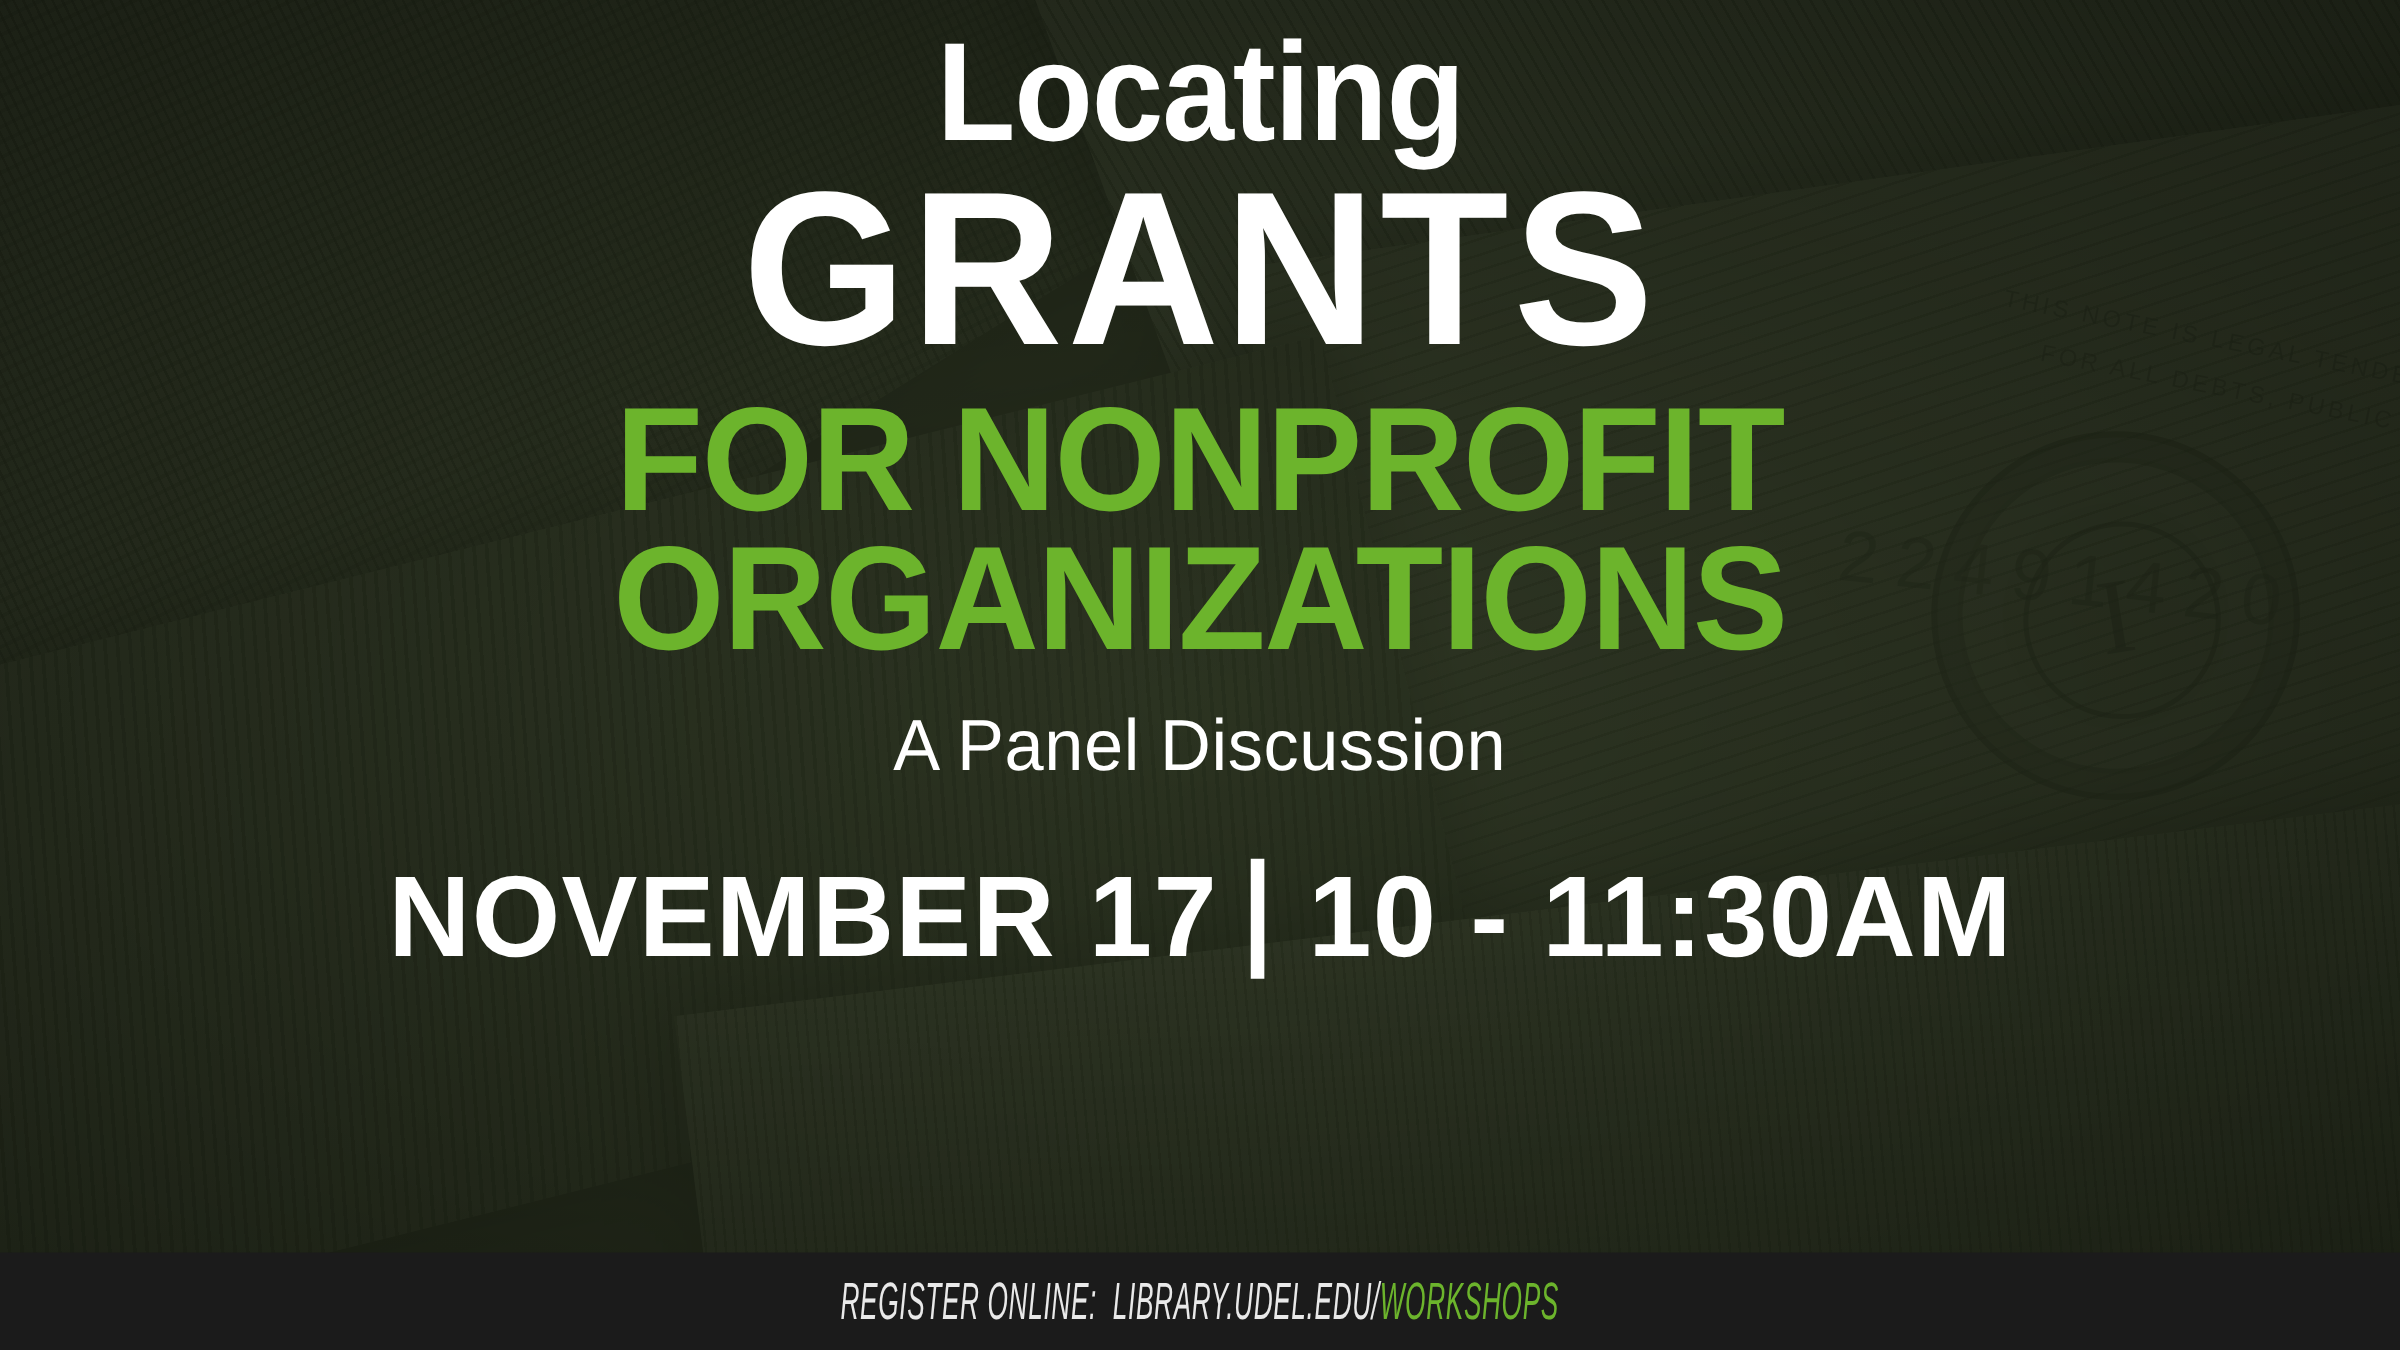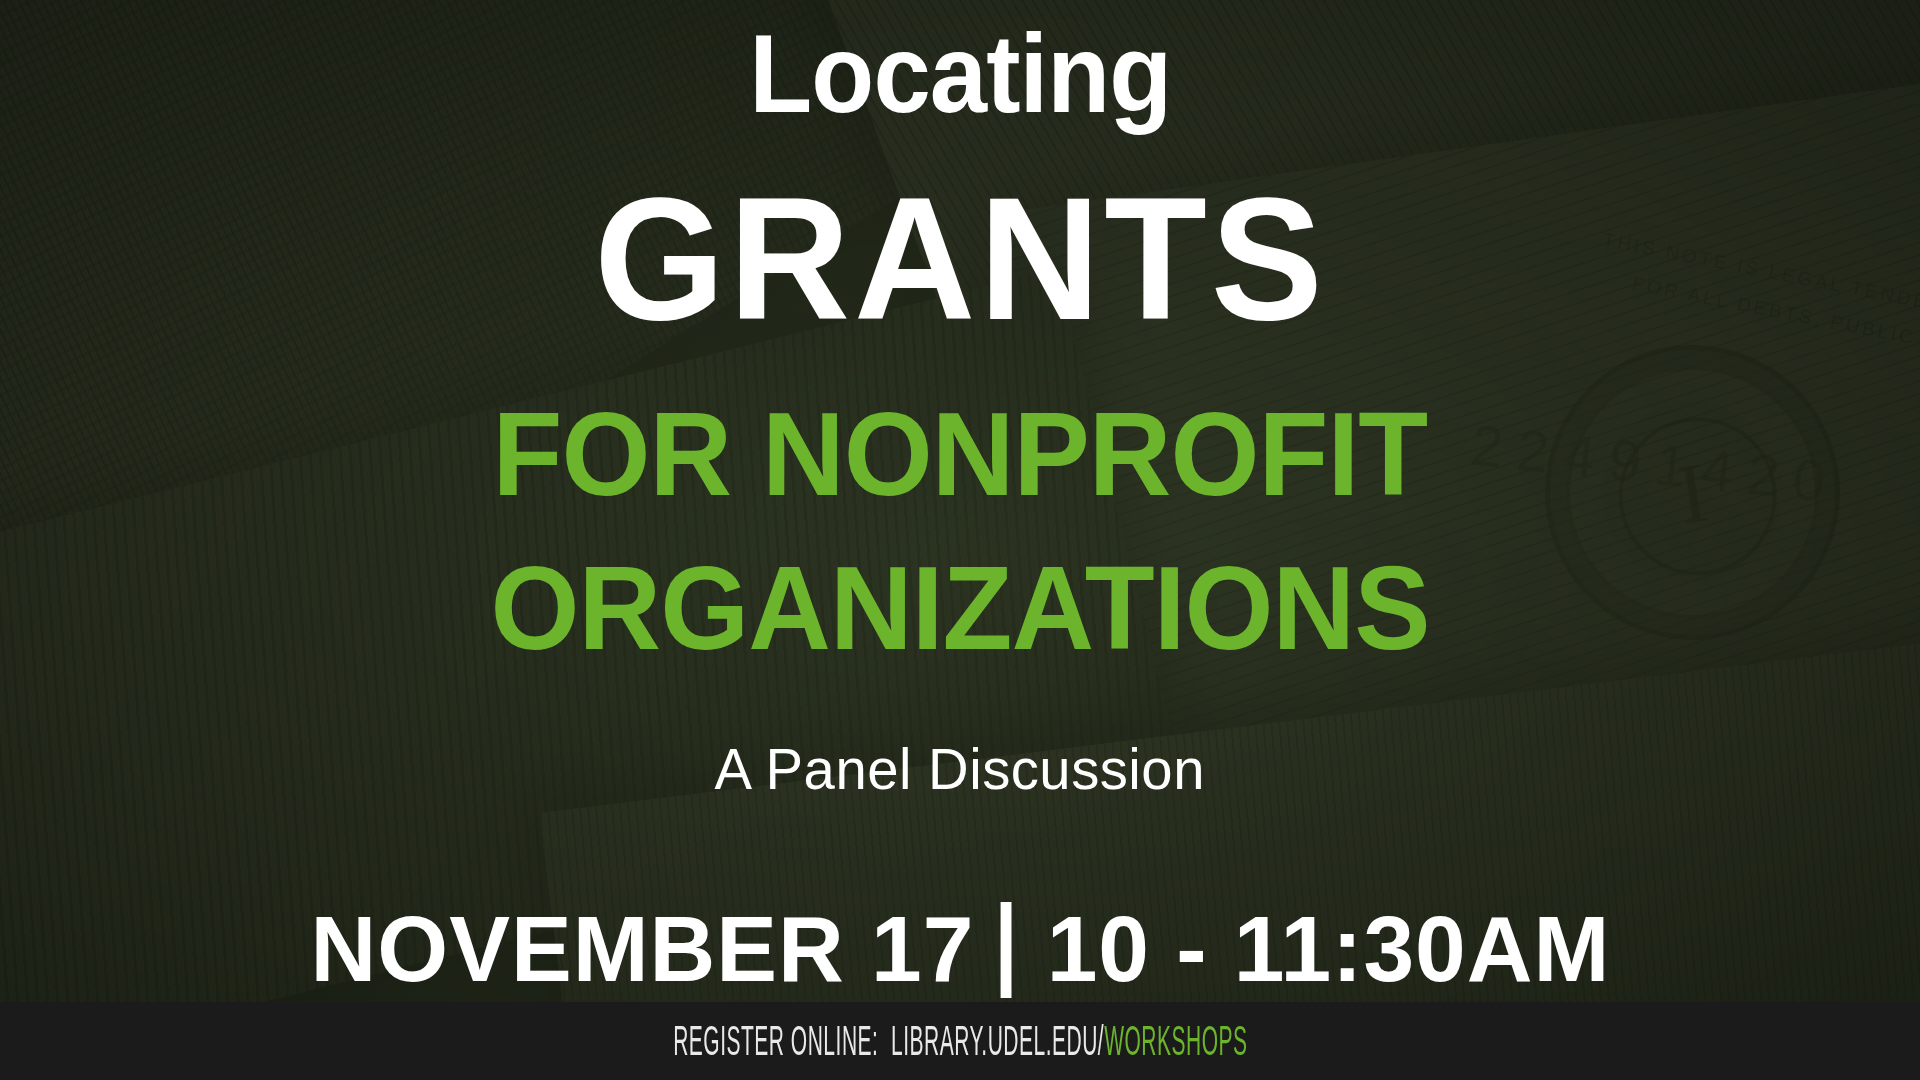--- a/index.html
+++ b/index.html
@@ -142,21 +142,21 @@
   .top-bar, .bottom-bar {
     position: relative;
     z-index: 3;
     background: #1b1b1b;
     display: flex;
     align-items: center;
     justify-content: center;
     flex: 0 0 auto;
   }
   .top-bar { height: 79px; }
-  .bottom-bar { height: 78px; }
+  .bottom-bar { height: 78px; font-style: italic; }
 
   .eyebrow {
     color: #ffffff;
     font-size: 30px;
     font-weight: bold;
     letter-spacing: 2.2px;
     transform: scaleX(0.52);
     transform-origin: center;
     white-space: nowrap;
   }
@@ -175,21 +175,20 @@
   .content {
     position: relative;
     z-index: 2;
     flex: 1 1 auto;
     display: flex;
     flex-direction: column;
     align-items: center;
     justify-content: flex-start;
     padding-top: 18px;
     text-align: center;
-    gap: 43px;
   }
 
   .line-locating {
     color: #ffffff;
     font-size: 112px;
     font-weight: bold;
     line-height: 1.0;
     letter-spacing: -1px;
     transform: scaleX(0.92);
   }

